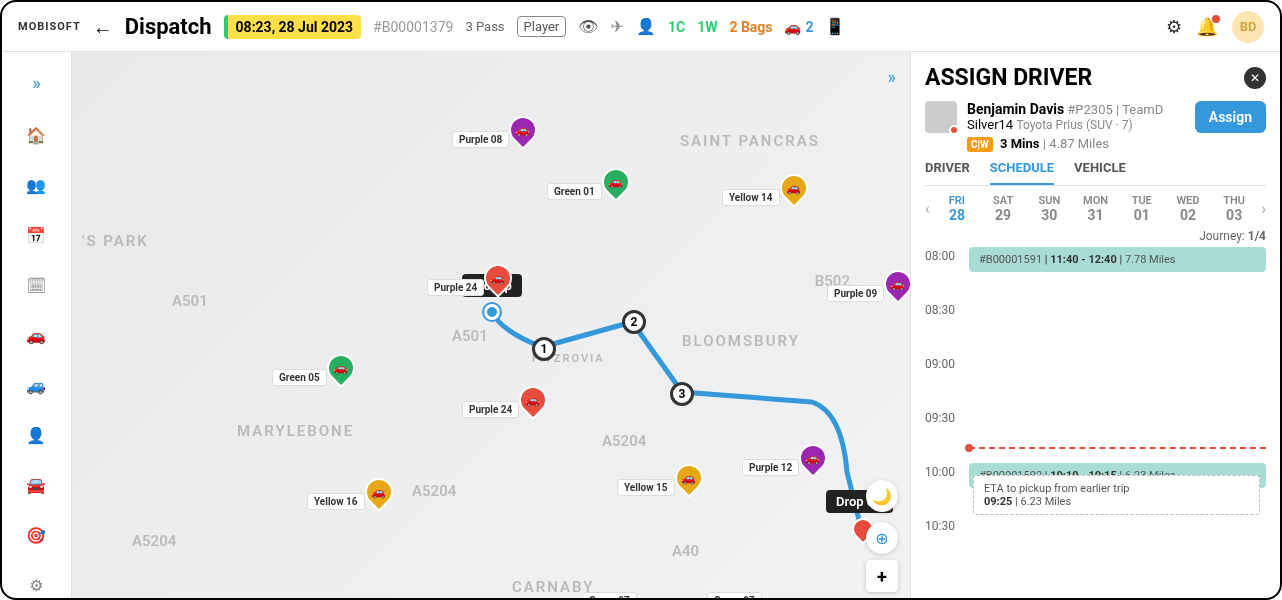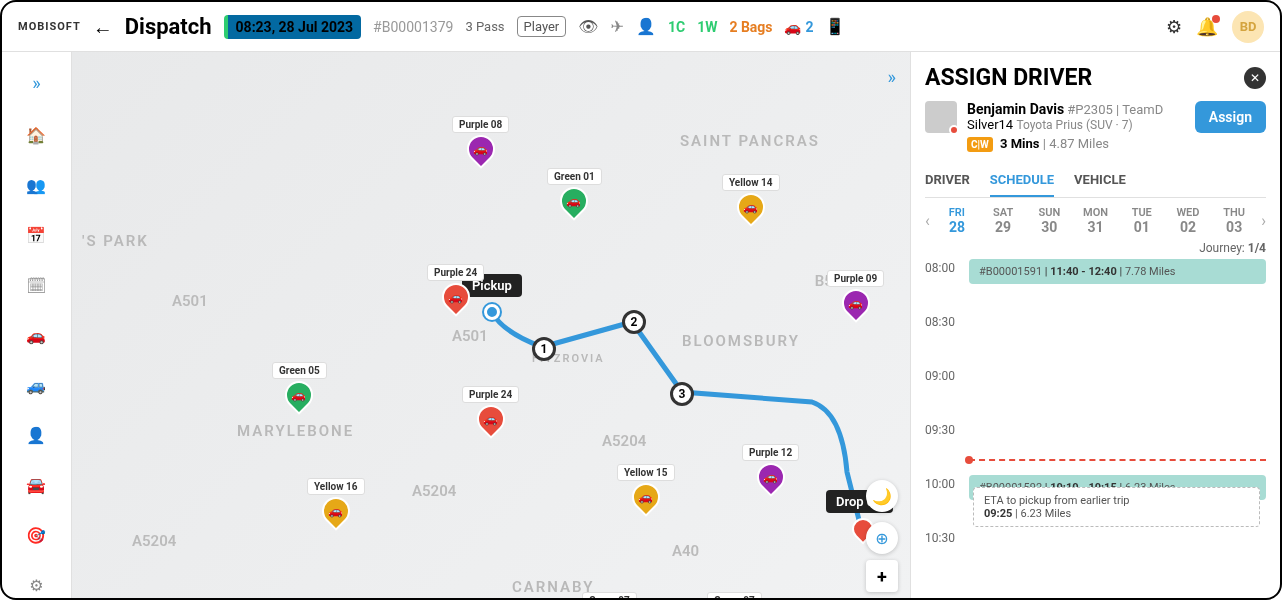--- a/index.html
+++ b/index.html
@@ -1,21 +1,21 @@
 <!DOCTYPE html>
 <html><head>
 <meta charset="utf-8">
 <style>
 *{box-sizing:border-box;margin:0;padding:0;font-family:-apple-system,BlinkMacSystemFont,"Segoe UI",Roboto,sans-serif}
 body{width:1282px;height:600px;background:#fff;border:2px solid #000;border-radius:16px;overflow:hidden;position:relative}
 .header{height:50px;display:flex;align-items:center;padding:0 16px;border-bottom:1px solid #e0e0e0;gap:12px}
 .logo{font-size:11px;font-weight:700;color:#333;letter-spacing:1px}
 .back-arrow{font-size:20px;cursor:pointer}
 .title{font-size:22px;font-weight:700}
-.time-badge{display:flex;align-items:center;gap:2px;padding:4px 8px;background:#0369a1;border-radius:4px;border-left:4px solid #2ecc71}
+.time-badge{display:flex;align-items:center;gap:2px;padding:4px 8px;background:#fde047;border-radius:4px;border-left:4px solid #2ecc71}
 .time-val{font-weight:700;font-size:14px}
 .booking-id{color:#999;font-size:14px}
 .pass-count{font-size:13px;color:#666}
 .player-badge{border:1px solid #888;border-radius:4px;padding:2px 6px;font-size:13px;color:#555}
 .eye-icon{color:#555}
 .stat{font-size:14px;font-weight:700}
 .stat.green{color:#2ecc71}
 .stat.orange{color:#e67e22}
 .stat.blue{color:#3498db}
 .header-right{margin-left:auto;display:flex;align-items:center;gap:14px}
@@ -24,21 +24,21 @@
 .red-dot{position:absolute;top:-2px;right:-2px;width:8px;height:8px;background:#e74c3c;border-radius:50%}
 .avatar{width:32px;height:32px;border-radius:50%;background:#fce5b3;display:flex;align-items:center;justify-content:center;font-weight:700;color:#d4a43f;font-size:13px}
 .body{display:flex;height:550px}
 .sidebar{width:70px;border-right:1px solid #e0e0e0;display:flex;flex-direction:column;align-items:center;padding-top:20px;gap:26px}
 .sidebar .nav-icon{width:24px;height:24px;color:#888;cursor:pointer;display:flex;align-items:center;justify-content:center}
 .sidebar .nav-icon.active{color:#3498db}
 .sidebar .expand-toggle{color:#3498db;font-size:18px;cursor:pointer;margin-bottom:4px}
 .map-area{flex:1;position:relative;background:#f1f2f3;overflow:hidden}
 .map-bg{position:absolute;inset:0;background:linear-gradient(135deg,#e8e9ea 0%,#f1f2f3 100%)}
 .map-label{position:absolute;color:#b9b9b9;font-size:15px;font-weight:600;letter-spacing:2px}
-.map-marker{position:absolute;display:flex;flex-direction:column;align-items:center}
+.map-marker{position:absolute;display:flex;flex-direction:row;align-items:flex-end}
 .marker-label{background:#fff;border-radius:3px;padding:2px 6px;font-size:10px;font-weight:700;color:#333;border:1px solid #ddd;margin-bottom:2px;white-space:nowrap}
 .pin{width:28px;height:34px;position:relative}
 .pin-body{width:28px;height:28px;border-radius:50% 50% 50% 0;transform:rotate(-45deg);display:flex;align-items:center;justify-content:center;border:2px solid #fff}
 .pin-icon{transform:rotate(45deg);font-size:12px;color:#fff}
 .pin.purple .pin-body{background:#9b27b0}
 .pin.green .pin-body{background:#27ae60}
 .pin.yellow .pin-body{background:#e6a817}
 .pin.red .pin-body{background:#e74c3c}
 .route-line{position:absolute;stroke:#3498db;stroke-width:5;fill:none}
 .route-node{position:absolute;width:24px;height:24px;background:#fff;border:3px solid #333;border-radius:50%;display:flex;align-items:center;justify-content:center;font-size:12px;font-weight:700}
@@ -47,21 +47,21 @@
 .dropoff-pin{position:absolute;width:22px;height:28px}
 .dropoff-pin div{width:22px;height:22px;border-radius:50% 50% 50% 0;transform:rotate(-45deg);background:#e74c3c;border:2px solid #fff}
 .map-collapse{position:absolute;top:14px;right:14px;color:#3498db;font-size:18px;cursor:pointer}
 .moon-toggle{position:absolute;bottom:90px;right:12px;width:32px;height:32px;background:#fff;border-radius:50%;display:flex;align-items:center;justify-content:center;box-shadow:0 1px 4px rgba(0,0,0,.2)}
 .locate-btn{position:absolute;bottom:48px;right:12px;width:32px;height:32px;background:#fff;border-radius:50%;display:flex;align-items:center;justify-content:center;box-shadow:0 1px 4px rgba(0,0,0,.2);color:#3498db}
 .zoom-btn{position:absolute;bottom:10px;right:12px;width:32px;height:32px;background:#fff;border-radius:4px;display:flex;align-items:center;justify-content:center;font-size:18px;font-weight:700;box-shadow:0 1px 4px rgba(0,0,0,.2)}
 .right-panel{width:370px;border-left:1px solid #e0e0e0;padding:12px 14px;overflow:hidden}
 .panel-header{display:flex;align-items:center;justify-content:space-between;margin-bottom:10px}
 .panel-title{font-weight:700;font-size:23px}
 .close-btn{width:22px;height:22px;background:#333;color:#fff;border-radius:50%;display:flex;align-items:center;justify-content:center;font-size:12px;cursor:pointer}
-.driver-card{display:flex;gap:10px;align-items:flex-start;margin-bottom:12px}
+.driver-card{display:flex;gap:10px;align-items:flex-start;}
 .driver-avatar{width:32px;height:32px;border-radius:4px;background:#ccc;position:relative}
 .driver-status-dot{position:absolute;bottom:-2px;right:-2px;width:10px;height:10px;background:#e74c3c;border:2px solid #fff;border-radius:50%}
 .driver-info{flex:1;font-size:13px}
 .driver-name{font-weight:700;font-size:14px}
 .driver-code{color:#888}
 .driver-team{color:#888}
 .driver-vehicle{color:#888;font-size:12px}
 .clw-badge{display:inline-block;background:#f39c12;color:#fff;font-size:10px;font-weight:700;padding:2px 4px;border-radius:3px;margin-right:4px}
 .assign-btn{background:#3498db;color:#fff;border:none;padding:8px 14px;border-radius:6px;font-size:14px;font-weight:600;cursor:pointer}
 .tabs{display:flex;gap:20px;border-bottom:1px solid #e0e0e0;font-size:13px;font-weight:700}
@@ -194,21 +194,21 @@
           </div>
         </div>
         <div class="map-marker" style="left: 755px; top: 218px;">
           <div class="marker-label">Purple 09</div>
           <div class="pin purple">
             <div class="pin-body">
               <span class="pin-icon">🚗</span>
             </div>
           </div>
         </div>
-        <div class="map-marker" style="left: 200px; top: 310px;">
+        <div class="map-marker" style="left: 200px; top: 302px;">
           <div class="marker-label">Green 05</div>
           <div class="pin green">
             <div class="pin-body">
               <span class="pin-icon">🚗</span>
             </div>
           </div>
         </div>
         <div class="map-marker" style="left: 390px; top: 334px;">
           <div class="marker-label">Purple 24</div>
           <div class="pin red">

